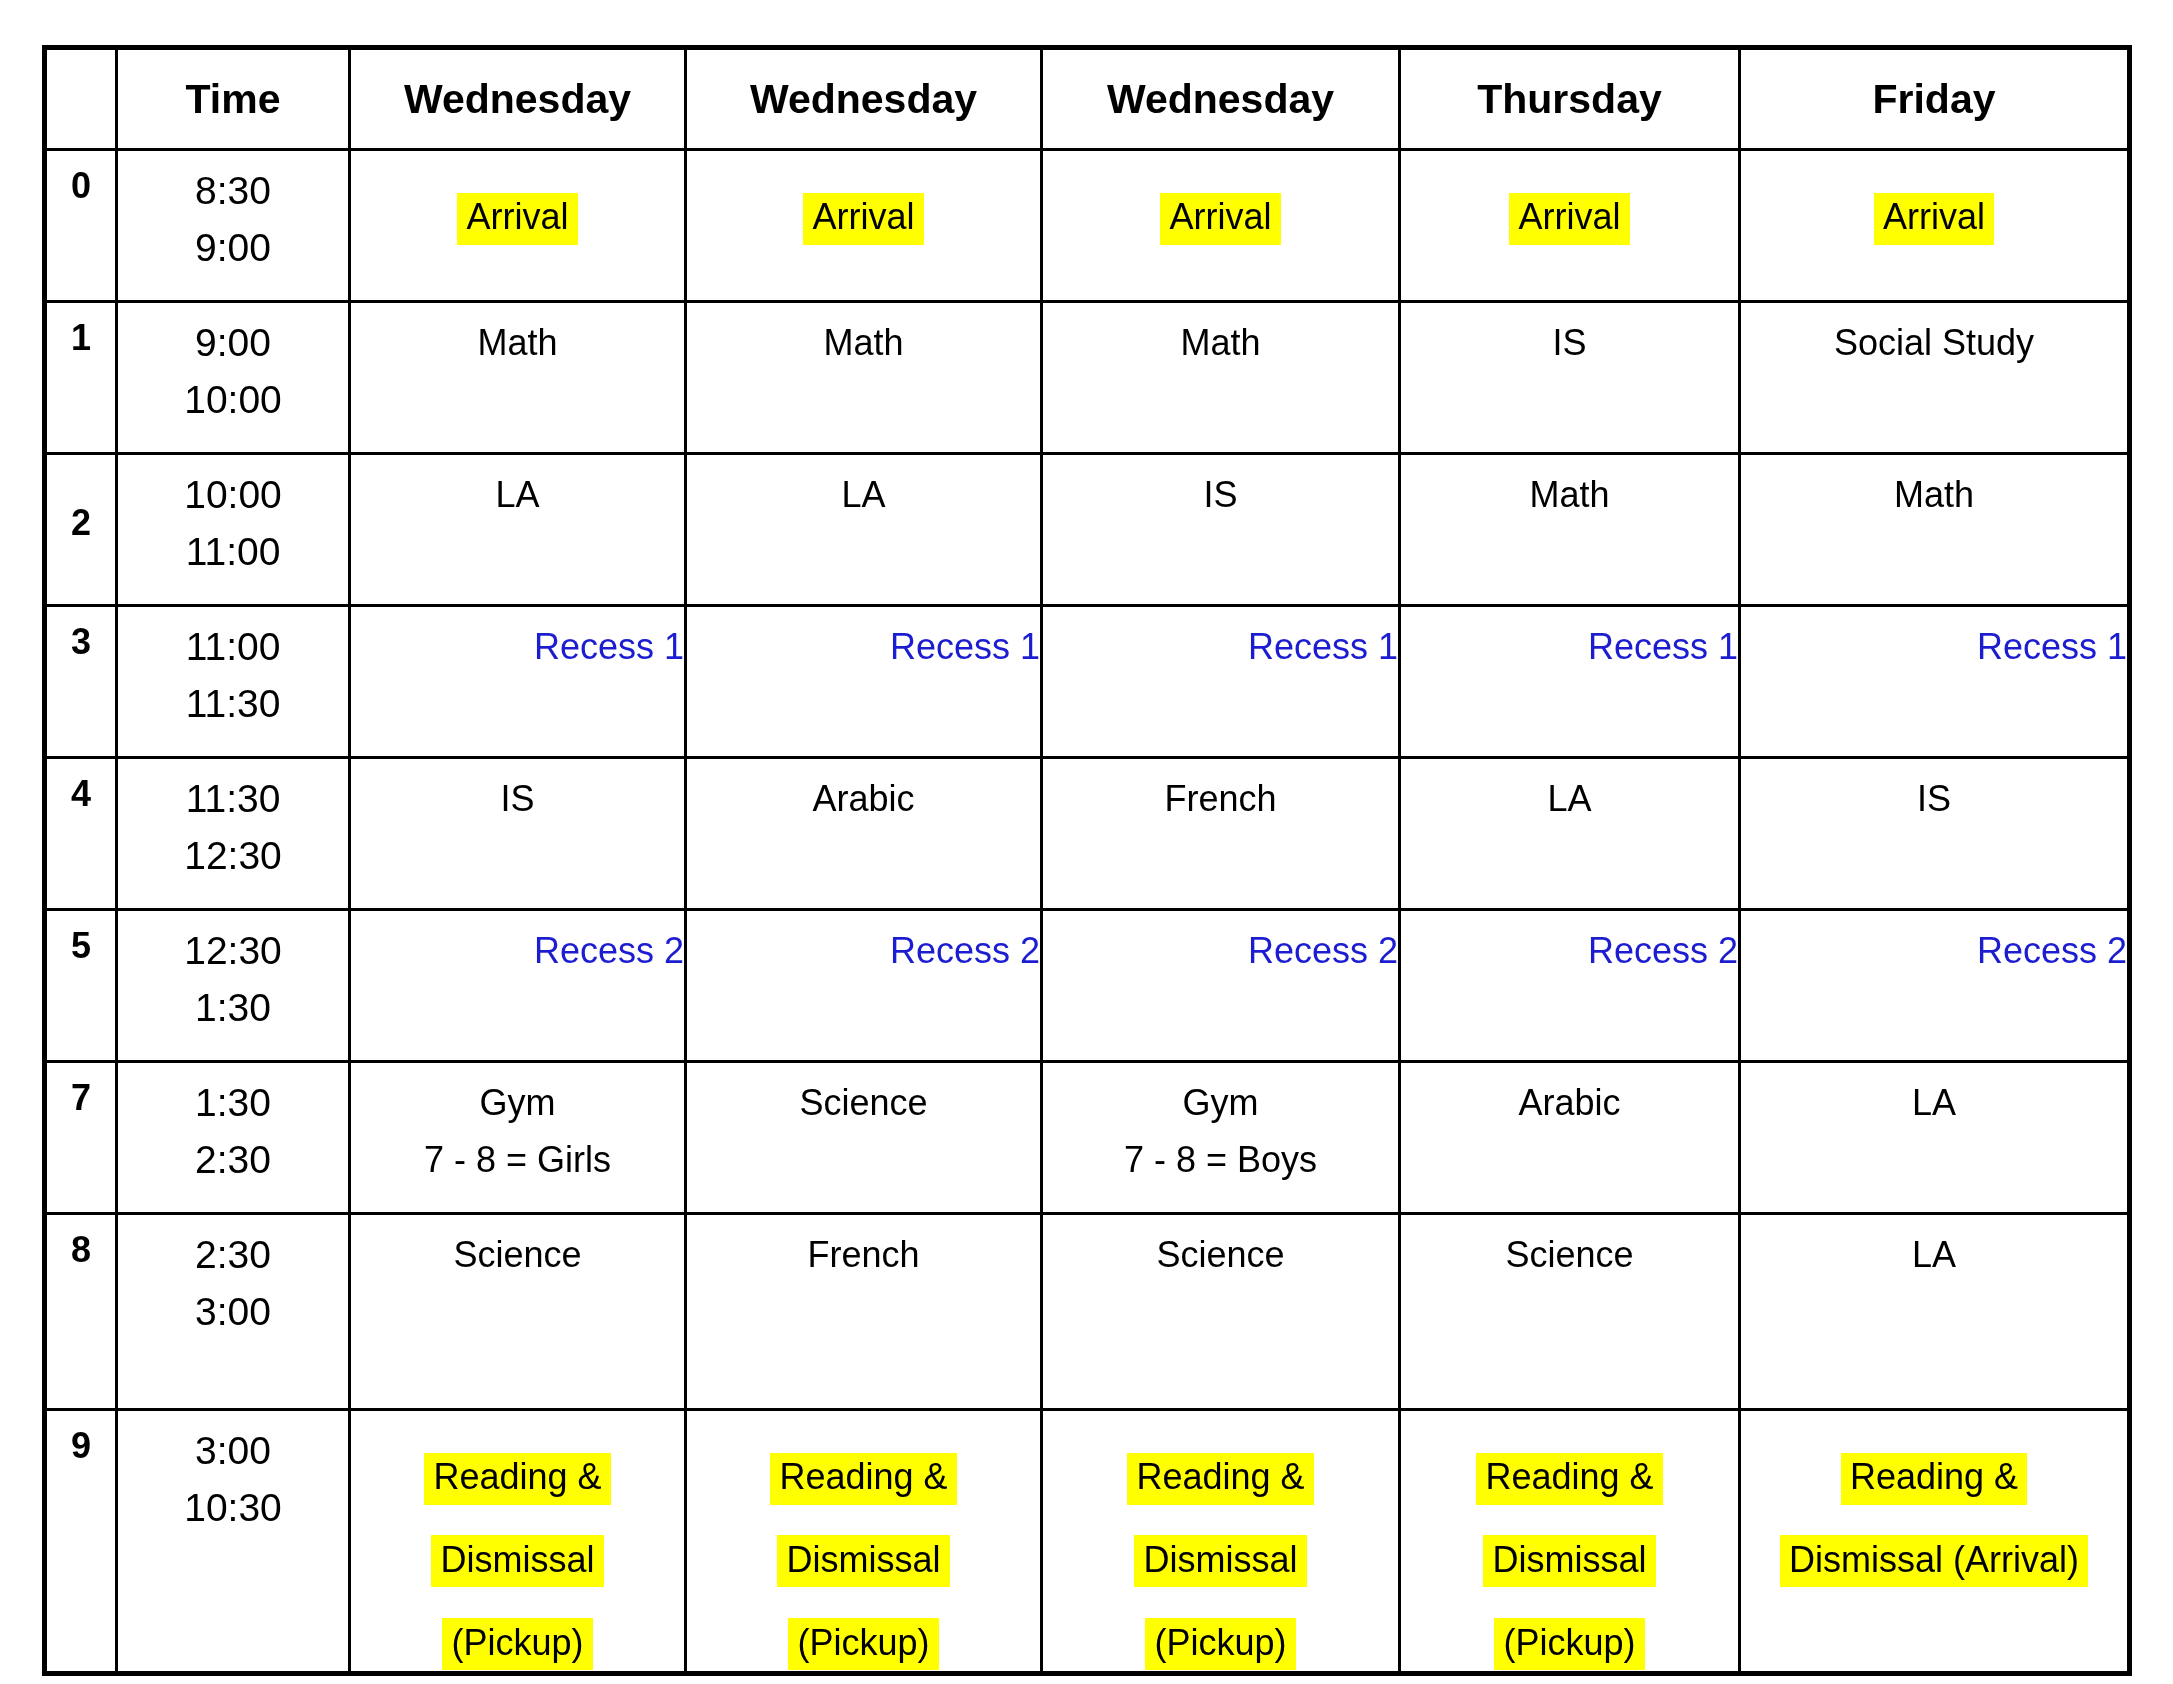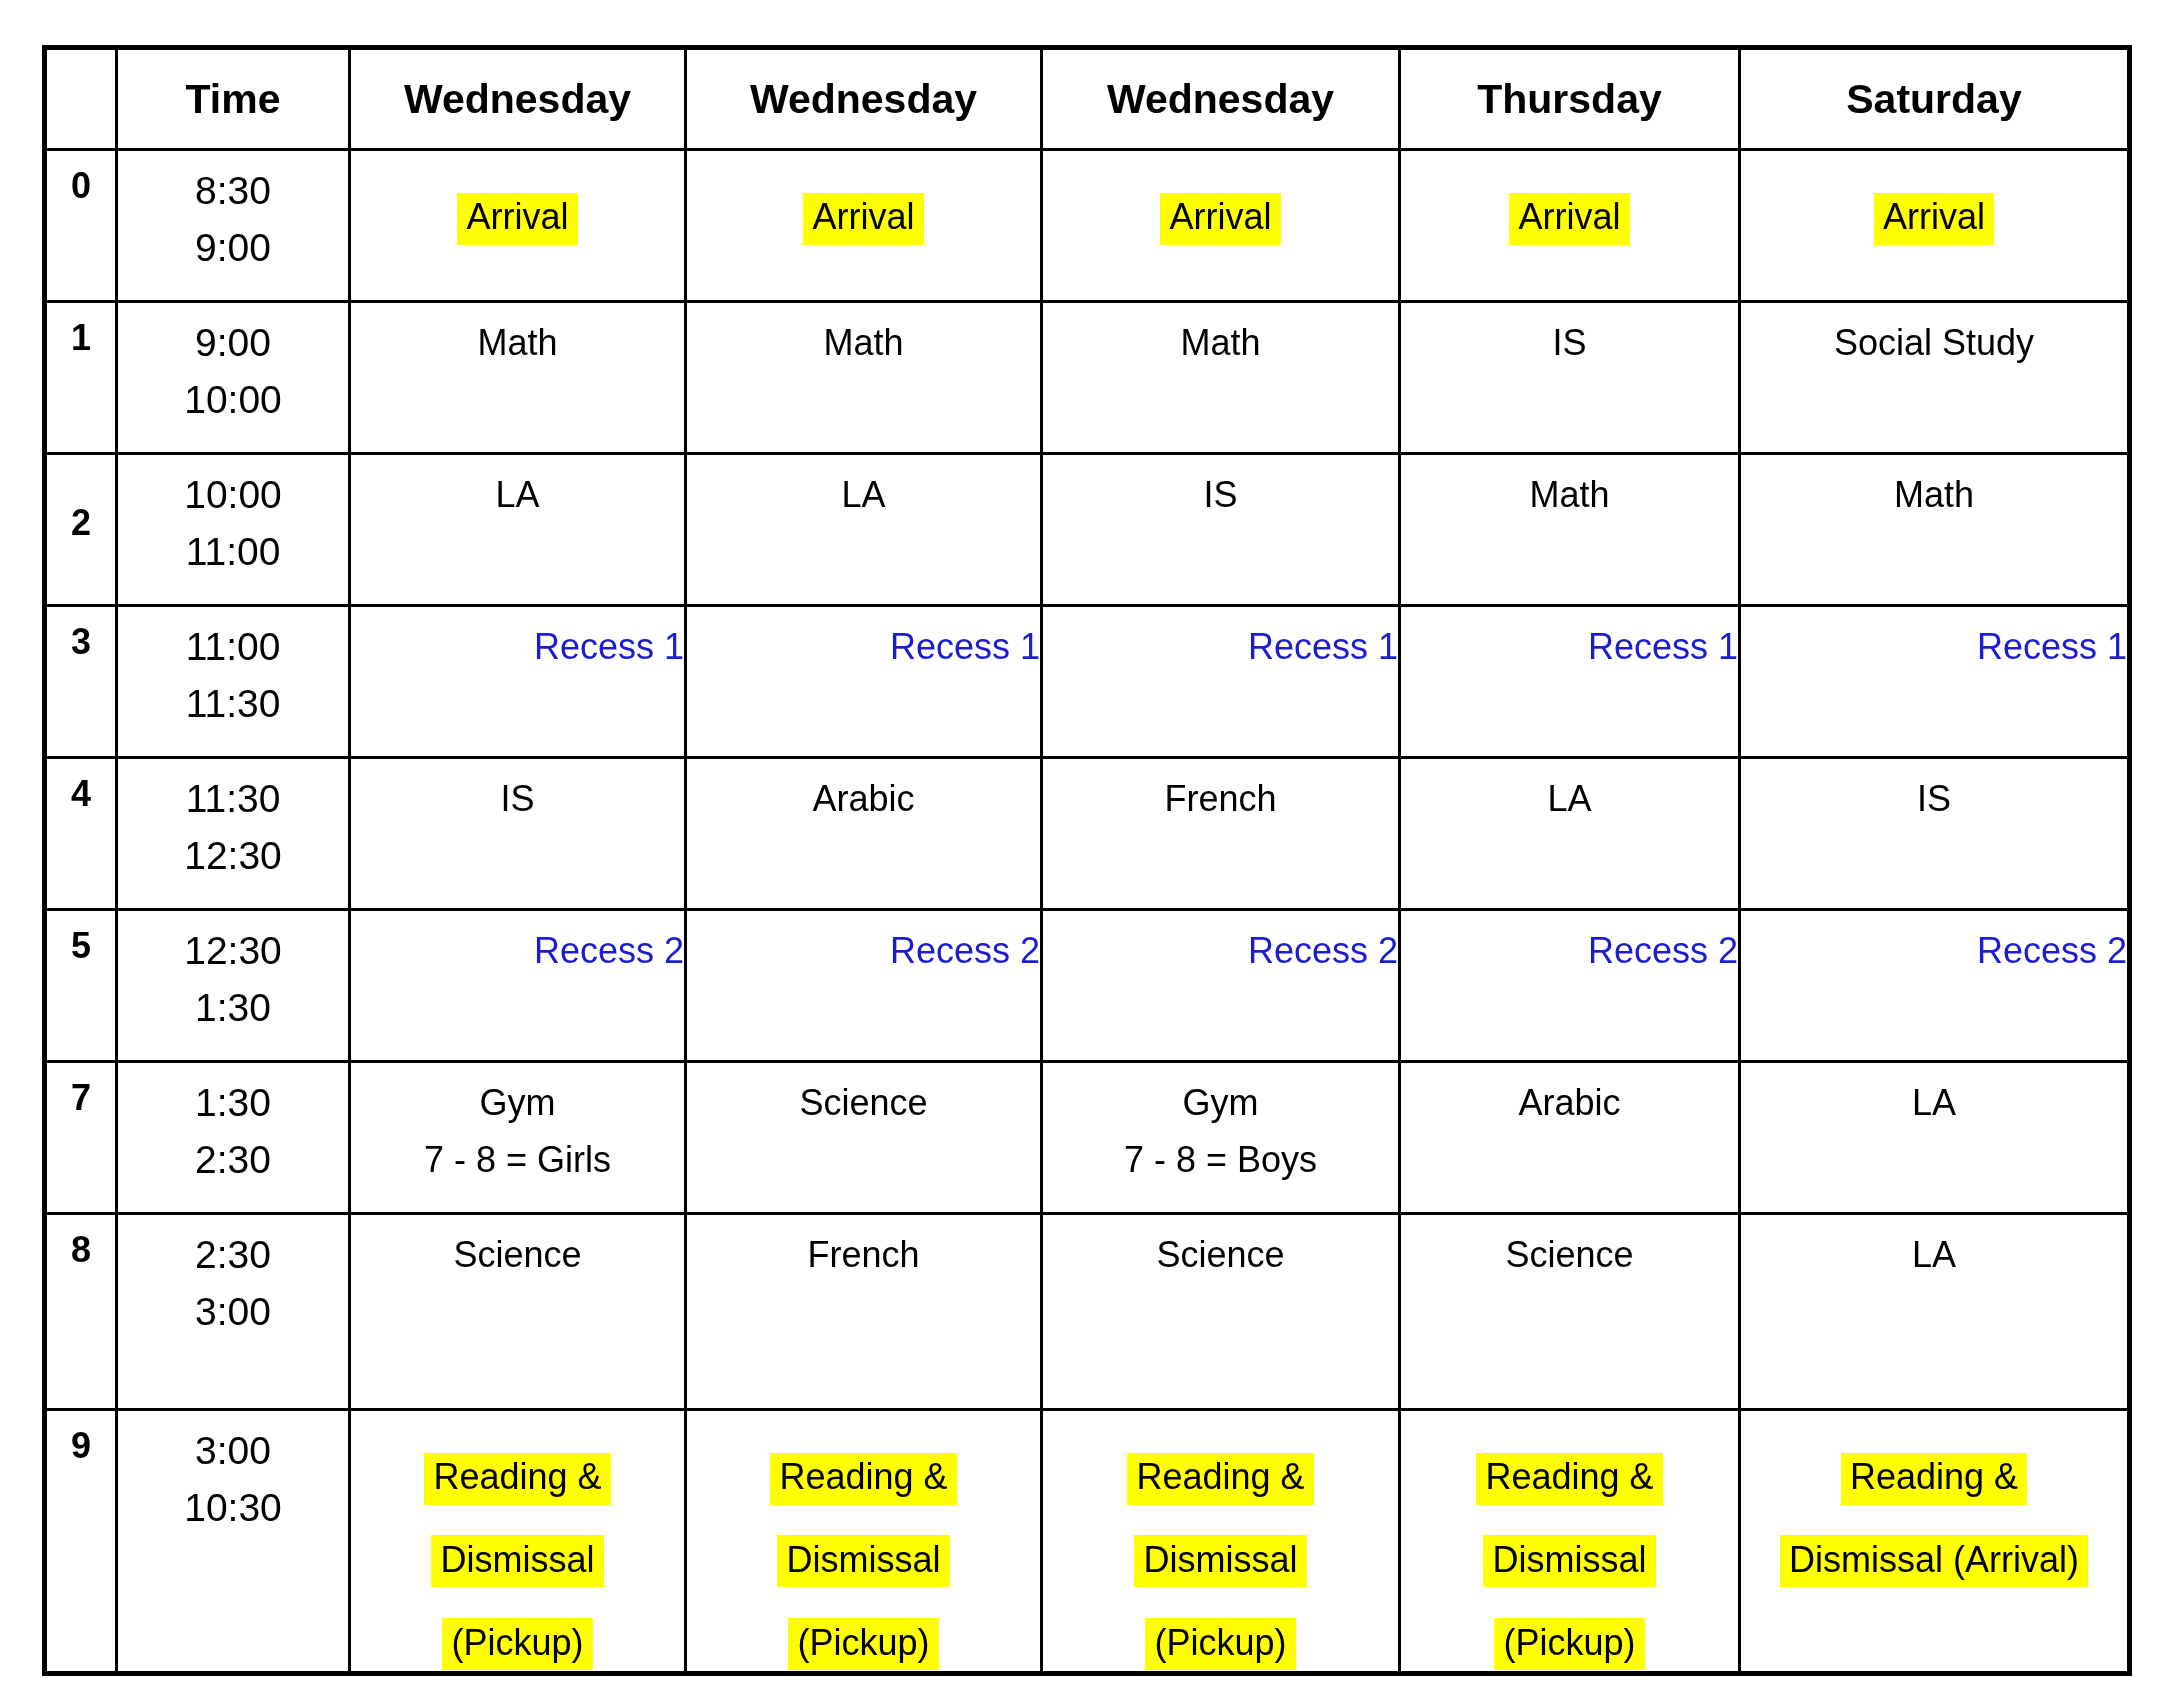--- a/index.html
+++ b/index.html
@@ -85,21 +85,21 @@
     <col style="width:390px">
   </colgroup>
   <thead>
     <tr>
       <th class="h-cell"></th>
       <th class="h-cell">Time</th>
       <th class="h-cell">Wednesday</th>
       <th class="h-cell">Wednesday</th>
       <th class="h-cell">Wednesday</th>
       <th class="h-cell">Thursday</th>
-      <th class="h-cell">Saturday</th>
+      <th class="h-cell">Friday</th>
     </tr>
   </thead>
   <tbody>
       <tr>
         <td class="c-index">0</td>
         <td class="c-time">
           <div class="line">8:30</div>
           <div class="line">9:00</div>
         </td>
         <td class="c-day highlight">

